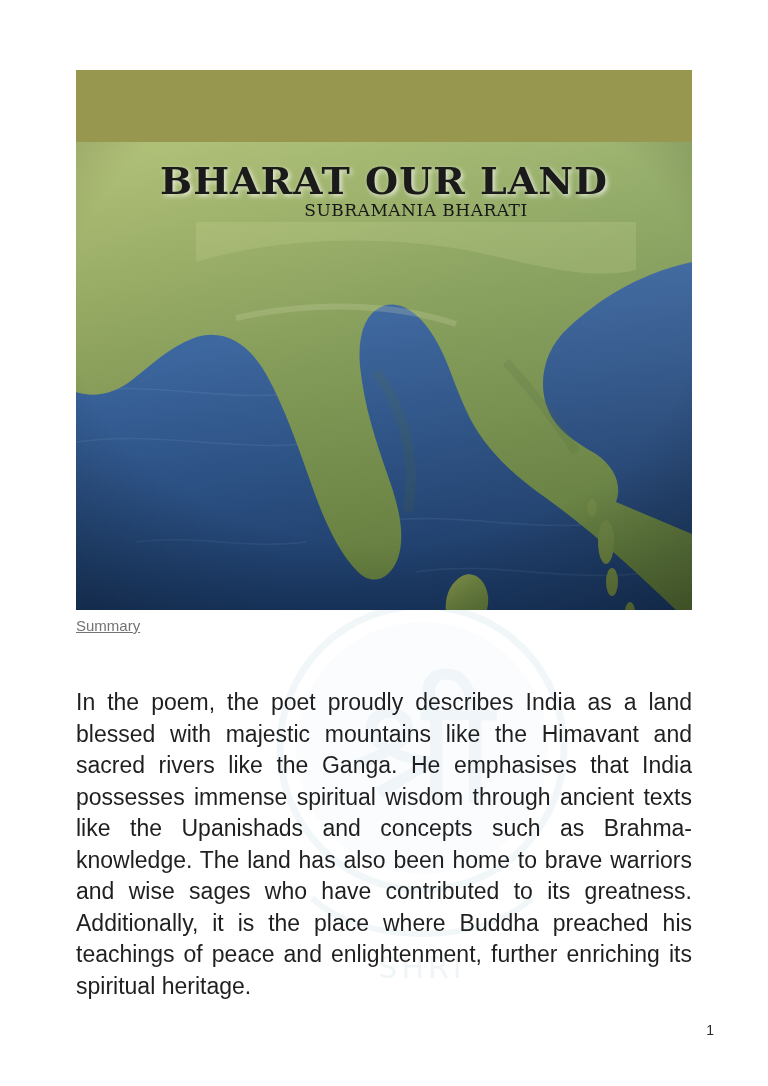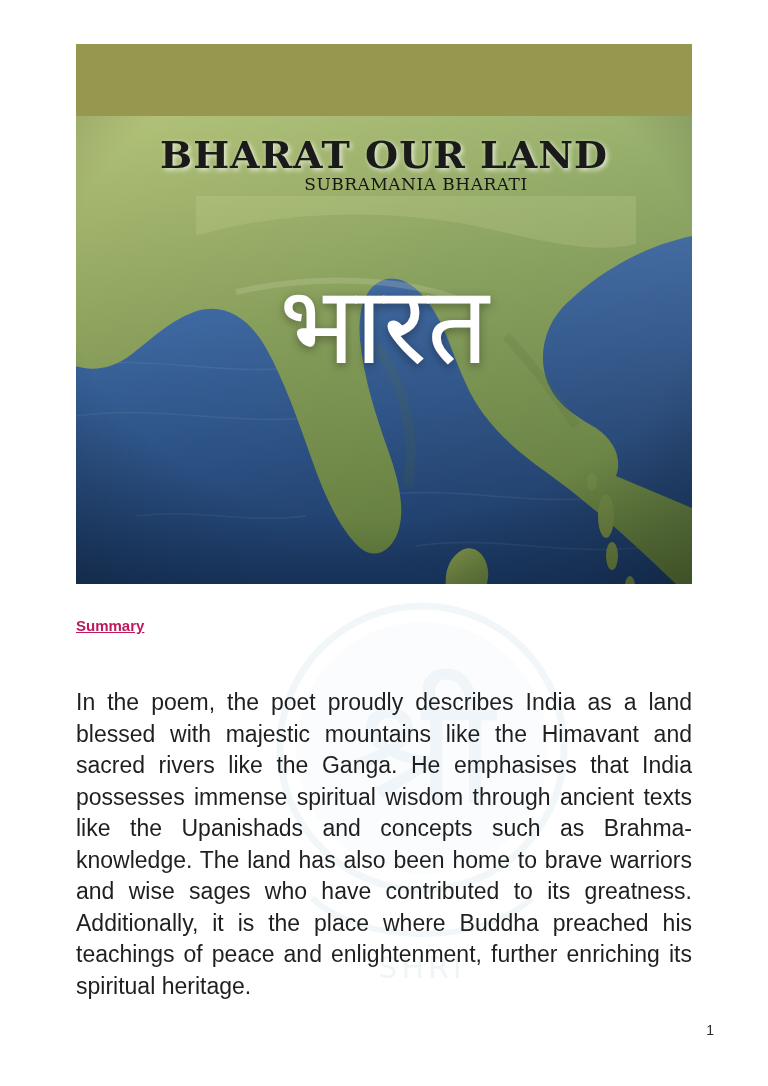--- a/index.html
+++ b/index.html
@@ -30,21 +30,21 @@
     height: 412px;
     opacity: 0.25;
     pointer-events: none;
   }
   .watermark svg { display: block; }
 
   
   .hero {
     position: absolute;
     left: 76px;
-    top: 44px;
+    top: 70px;
     width: 488px;
     height: 540px;
   }
   .hero-band {
     position: absolute;
     left: 0;
     top: 0;
     width: 616px;
     height: 72px;
     background: #97974f;
@@ -100,22 +100,22 @@
     text-shadow: 0 3px 10px rgba(0,0,0,0.35);
     z-index: 5;
   }
 
   
   .summary-heading {
     position: absolute;
     left: 76px;
     top: 617px;
     font-size: 15px;
-    font-weight: bold;
-    color: #be185d;
+    font-weight: normal;
+    color: #737373;
     text-decoration: underline;
   }
   .summary-body {
     position: absolute;
     left: 76px;
     top: 664px;
     width: 616px;
     font-size: 23px;
     line-height: 31.5px;
     color: #1f1f1f;
@@ -224,21 +224,20 @@
           <ellipse cx="516" cy="366" rx="5" ry="9"></ellipse>
         </g>
 
         <rect x="0" y="0" width="616" height="468" fill="url(#shade)"></rect>
         <rect x="0" y="0" width="616" height="468" fill="url(#vign)"></rect>
       </svg>
     </div>
 
     <div class="hero-title">BHARAT OUR LAND</div>
     <div class="hero-subtitle">SUBRAMANIA BHARATI</div>
-    <div class="hero-devanagari">भारत</div>
   </div>
 
   <div class="summary-heading">Summary</div>
   <p class="summary-body">In the poem, the poet proudly describes India as a land blessed with majestic mountains like the Himavant and sacred rivers like the Ganga. He emphasises that India possesses immense spiritual wisdom through ancient texts like the Upanishads and concepts such as Brahma-knowledge. The land has also been home to brave warriors and wise sages who have contributed to its greatness. Additionally, it is the place where Buddha preached his teachings of peace and enlightenment, further enriching its spiritual heritage.</p>
 
   <div class="page-number">1</div>
 
 </div>
 
 </body></html>

